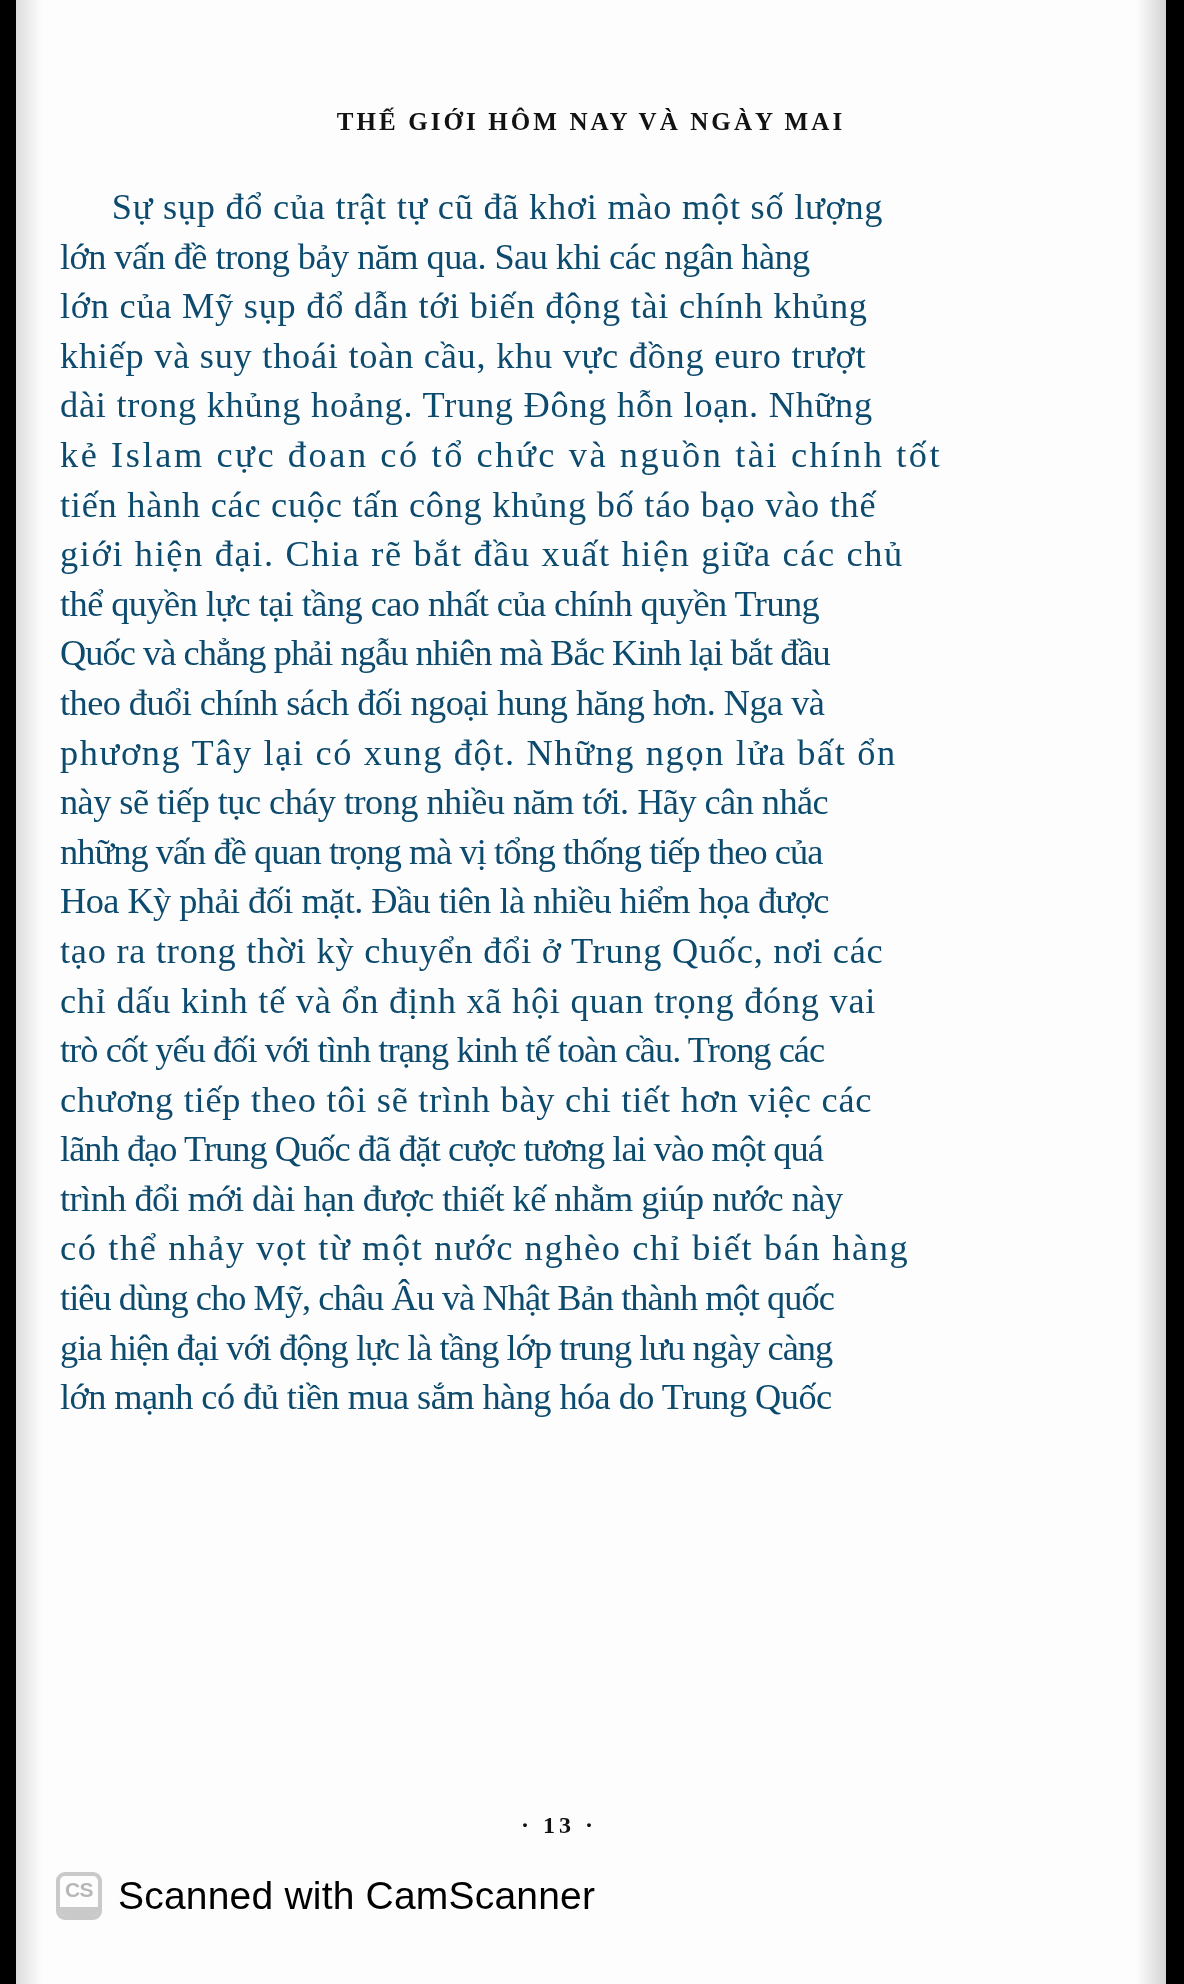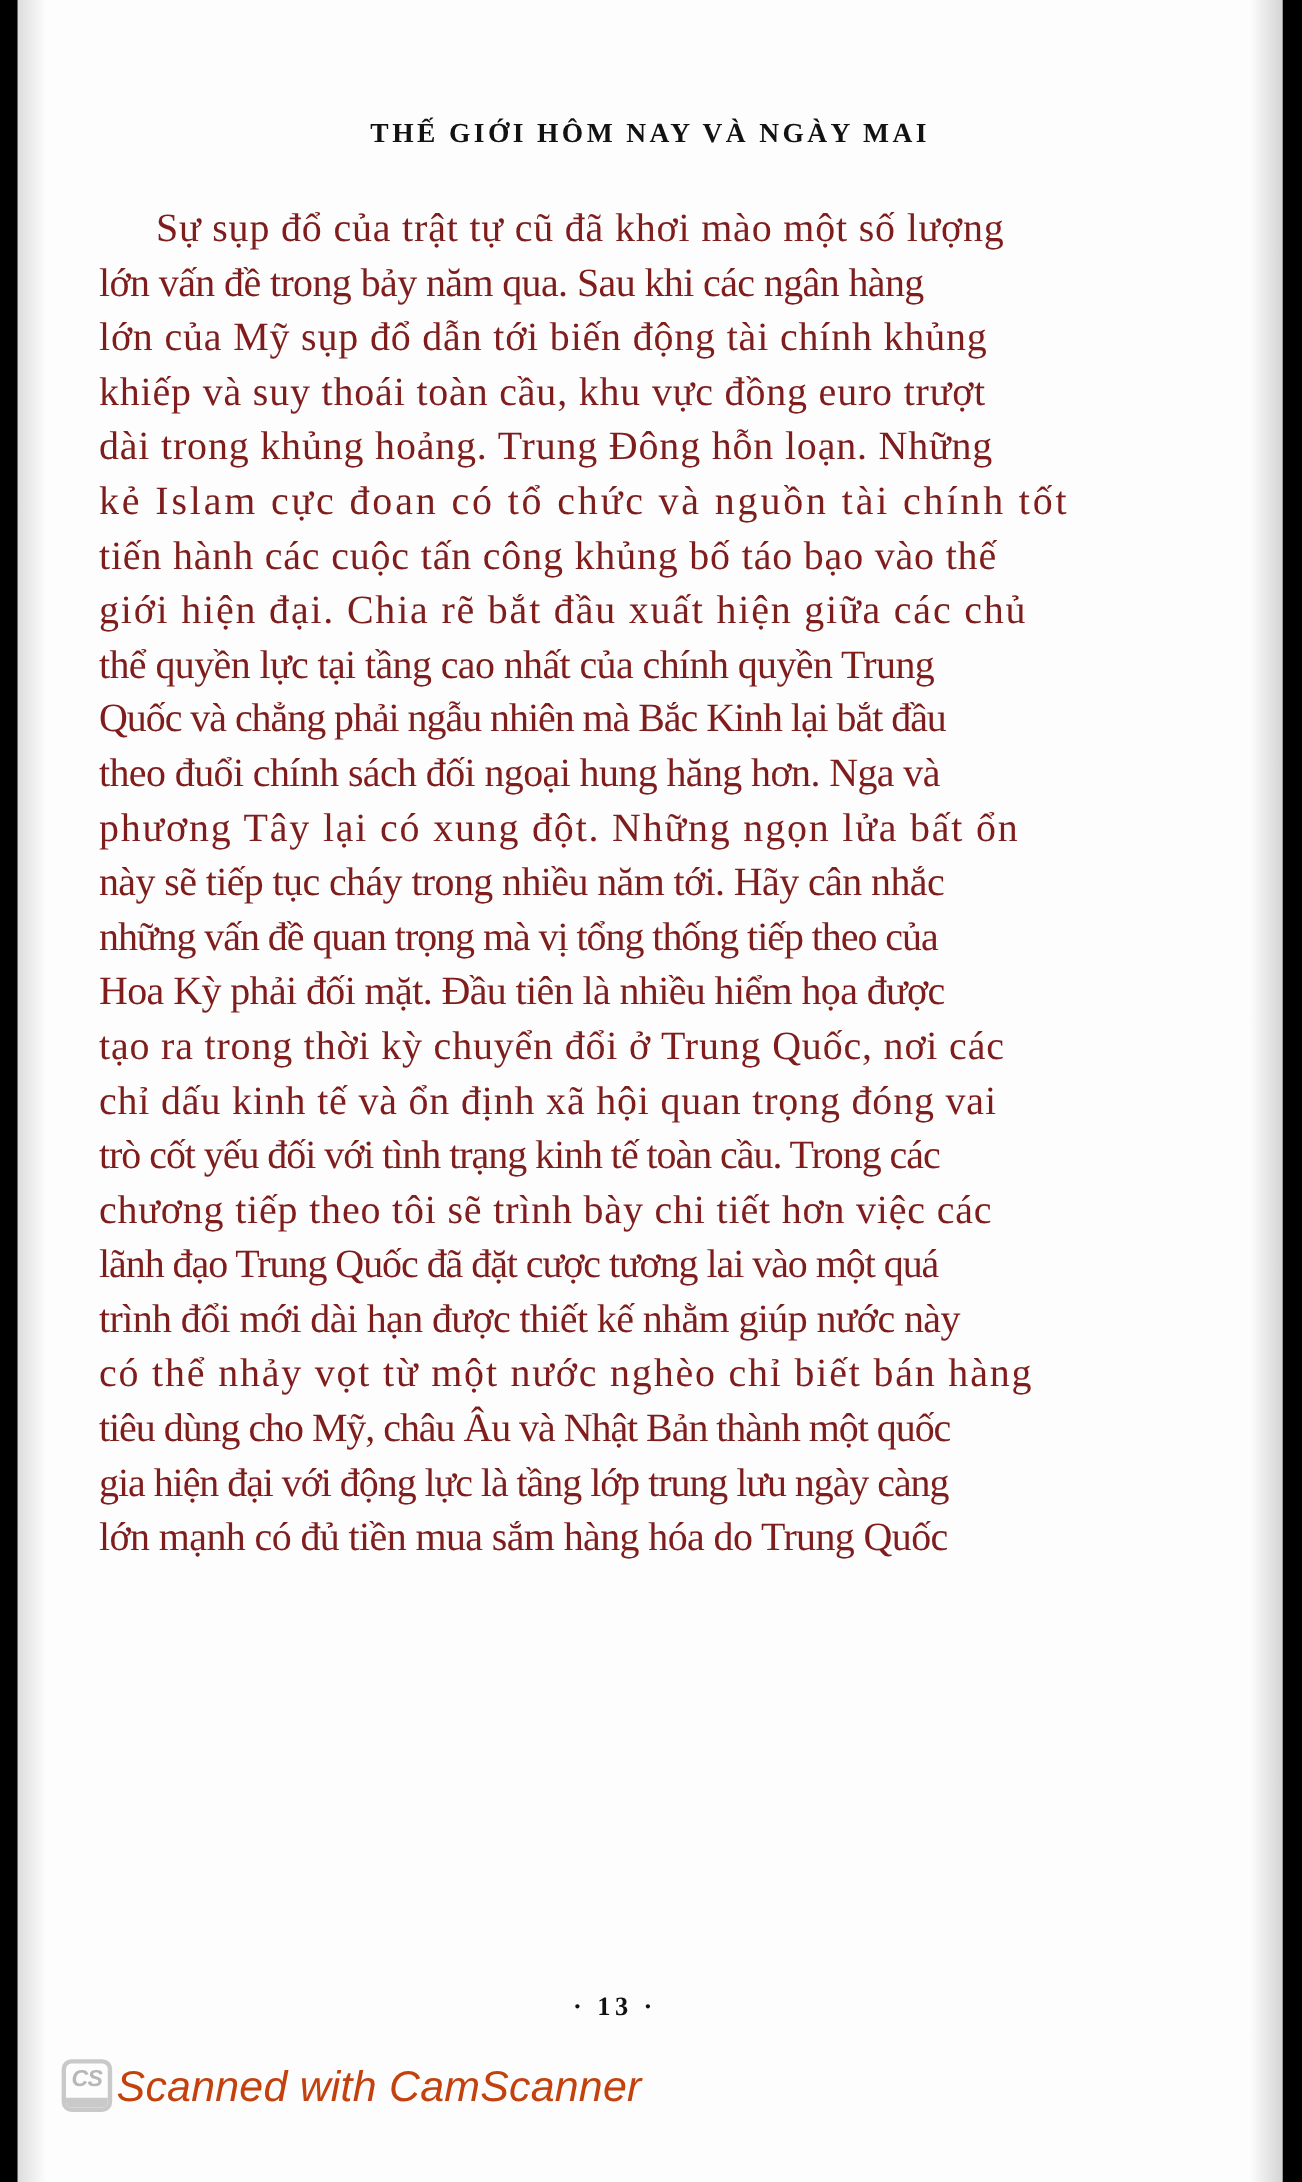--- a/index.html
+++ b/index.html
@@ -55,24 +55,24 @@
     font-weight: 600;
     font-variant: small-caps;
     text-transform: uppercase;
     white-space: nowrap;
     transform: scaleY(1.0);
   }
 
   
   .body-block {
     position: absolute;
-    left: 74px;
+    left: 44px;
     top: 182px;
     width: 768px;
-    color: #7f1d1d;
+    color: #0c4a6e;
   }
   .body-line {
     font-size: 36.5px;
     line-height: 49.6px;
     white-space: nowrap;
     letter-spacing: -0.1px;
     transform: scaleX(0.995);
     transform-origin: left center;
     font-weight: 500;
     text-rendering: optimizeLegibility;
@@ -99,25 +99,24 @@
     letter-spacing: 4px;
     color: #111111;
   }
 
   
   .watermark {
     position: absolute;
     left: 40px;
     top: 1872px;
     display: flex;
-    align-items: flex-end;
-    gap: 4px;
+    align-items: center;
+    gap: 16px;
     opacity: 1;
     pointer-events: none;
-    font-style: italic;
   }
   .cs-logo {
     width: 46px;
     height: 48px;
     position: relative;
     flex: 0 0 auto;
   }
   .cs-logo .cs-frame {
     position: absolute;
     inset: 0;
@@ -143,21 +142,21 @@
     padding-top: 6px;
     font-family: "Liberation Sans", sans-serif;
     font-size: 21px;
     font-weight: 700;
     color: #b7b7b7;
     letter-spacing: -0.5px;
   }
   .watermark-text {
     font-family: "Liberation Sans", "DejaVu Sans", sans-serif;
     font-size: 39px;
-    color: #c2410c;
+    color: #000000;
     letter-spacing: 0.2px;
     white-space: nowrap;
     font-weight: 400;
   }
 </style>
 </head>
 <body>
 
 <div id="page-sheet">
 

